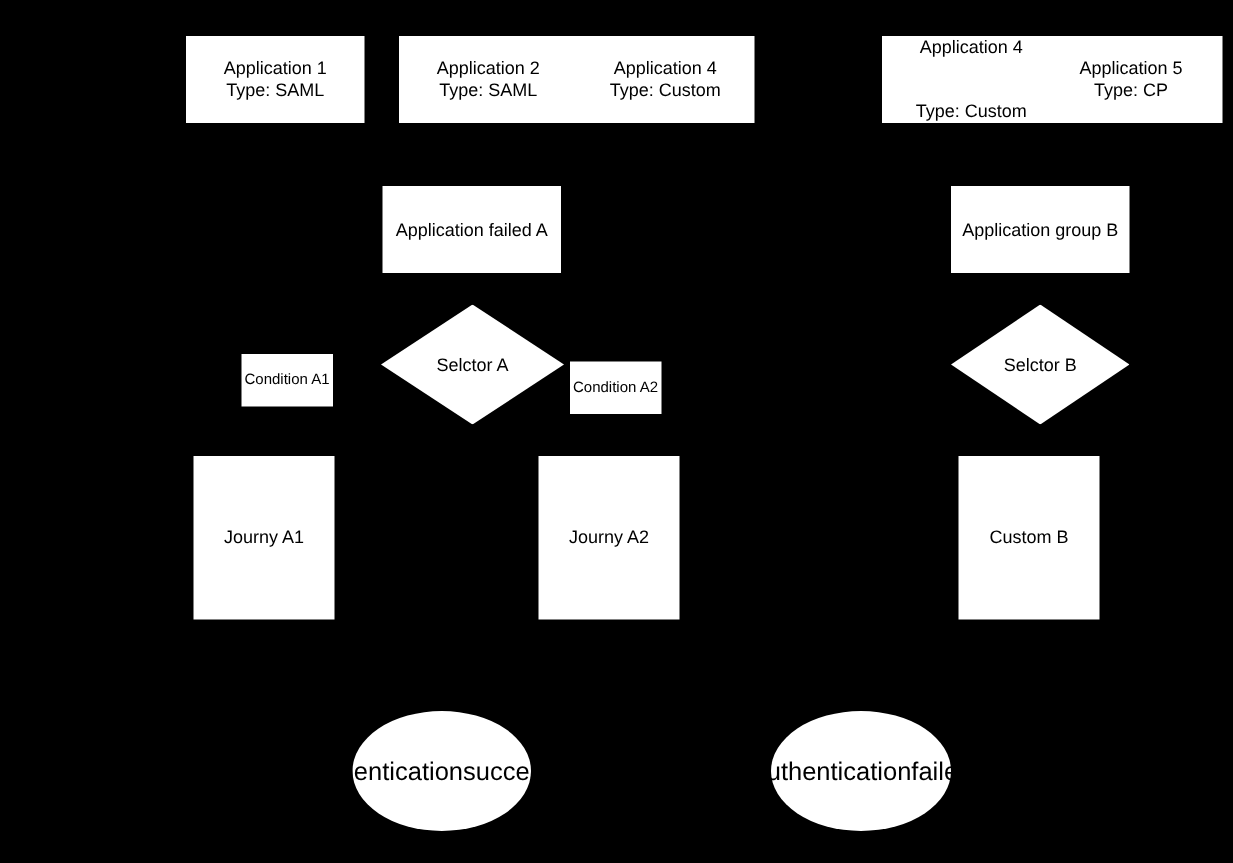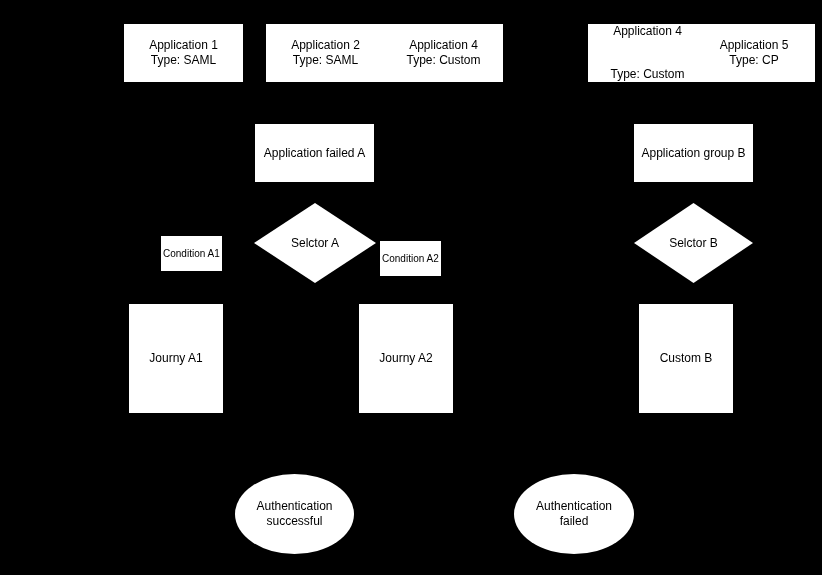--- a/index.html
+++ b/index.html
@@ -55,25 +55,25 @@
   }
   .rect-journey { width: 94px; height: 109px; top: 304px; }
   .ellipse {
     position: absolute;
     top: 474px;
     width: 119px;
     height: 80px;
     background: #ffffff;
     border-radius: 50%;
     display: flex;
-    flex-direction: column;
+    flex-direction: row;
     align-items: center;
     justify-content: center;
     text-align: center;
-    font-size: 12px;
+    font-size: 17px;
     line-height: 15px;
     color: #000000;
   }
   
   #app-1 { left: 124px; }
   #app-2 { left: 266px; }
   #app-3 { left: 384px; }
   #app-4 { left: 588px; justify-content: space-between; }
   #app-5 { left: 693px; width: 122px; }
   #group-a { left: 255px; }

